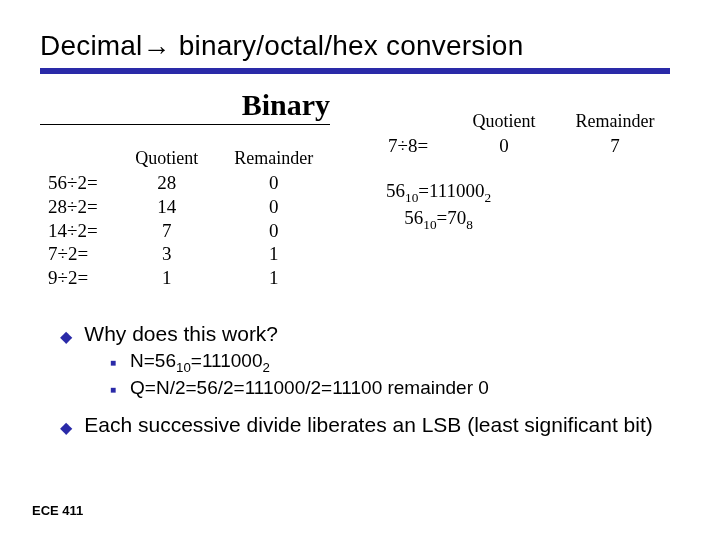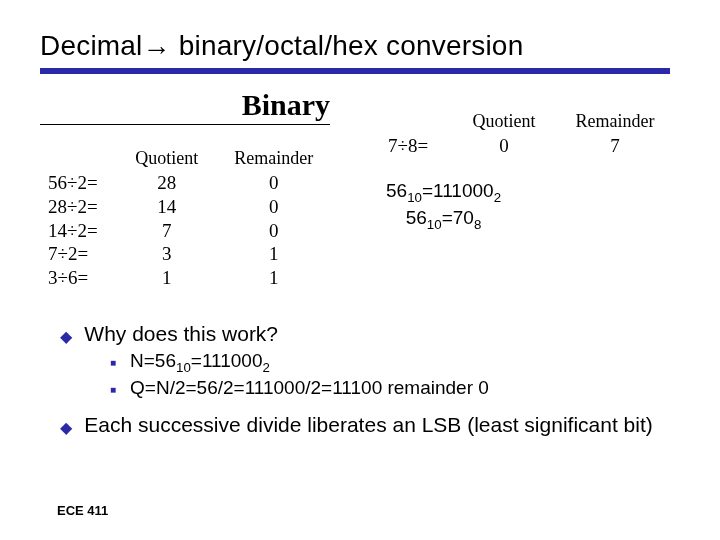--- a/index.html
+++ b/index.html
@@ -67,21 +67,21 @@
     text-align: left;
     min-width: 60px;
   }
   .binary-tbl { width: 290px; }
   .octal-tbl  { width: 300px; }
   .binary-tbl th.qcol { width: 90px; }
   .binary-tbl th.rcol { width: 100px; }
   .octal-tbl th.qcol { width: 80px; }
   .octal-tbl th.rcol { width: 110px; }
   .summary {
-    font-family: Liberation Sans, sans-serif;
+    font-family: Liberation Serif, serif;
     font-size: 19px;
     margin-top: 14px;
     line-height: 1.25;
   }
   .summary td { padding: 0 6px; }
   sub { font-size: 0.7em; }
   .bullets {
     margin-top: 32px;
     font-size: 21px;
   }
@@ -103,21 +103,21 @@
     font-size: 19px;
   }
   .b2 .mk {
     color: #2a2aa8;
     font-size: 10px;
     margin-right: 14px;
     margin-top: 7px;
   }
   .footer {
     position: absolute;
-    left: 57px;
+    left: 32px;
     bottom: 22px;
     font-size: 13px;
     font-weight: bold;
   }
   .txt { display: inline; }
 </style>
 </head>
 <body>
 
 <div class="slide">
@@ -149,21 +149,21 @@
               <td class="op">14÷2=</td>
               <td>7</td>
               <td>0</td>
             </tr>
         <tr>
               <td class="op">7÷2=</td>
               <td>3</td>
               <td>1</td>
             </tr>
         <tr>
-              <td class="op">3÷6=</td>
+              <td class="op">9÷2=</td>
               <td>1</td>
               <td>1</td>
             </tr>
       </tbody>
         </table>
     </div>
 
     <div class="tbl octal-tbl">
       <table>
         <tbody>

